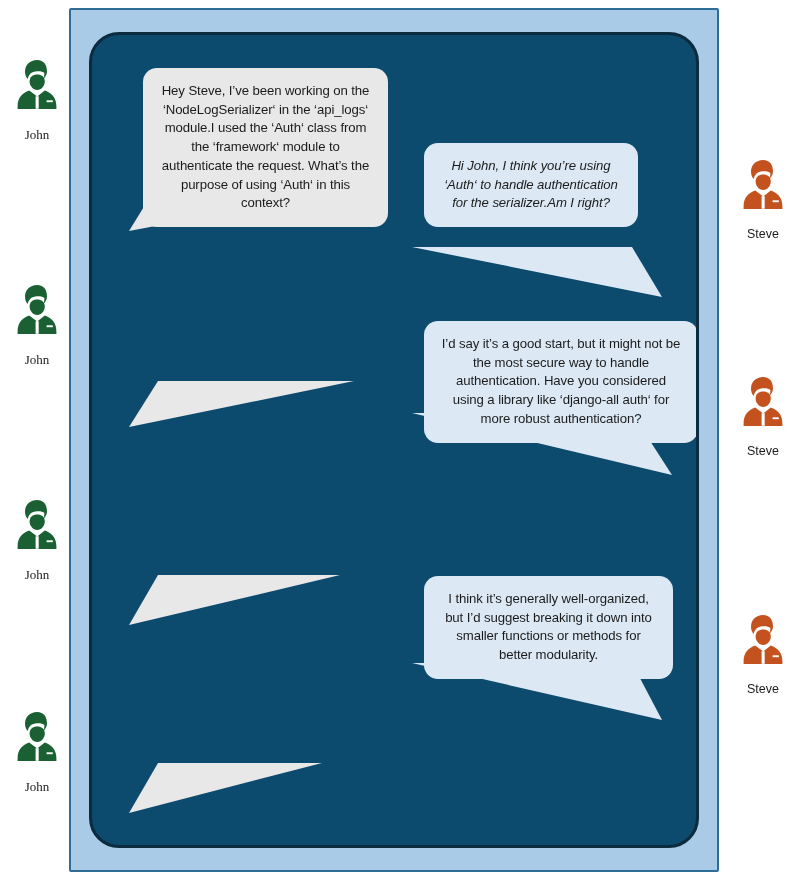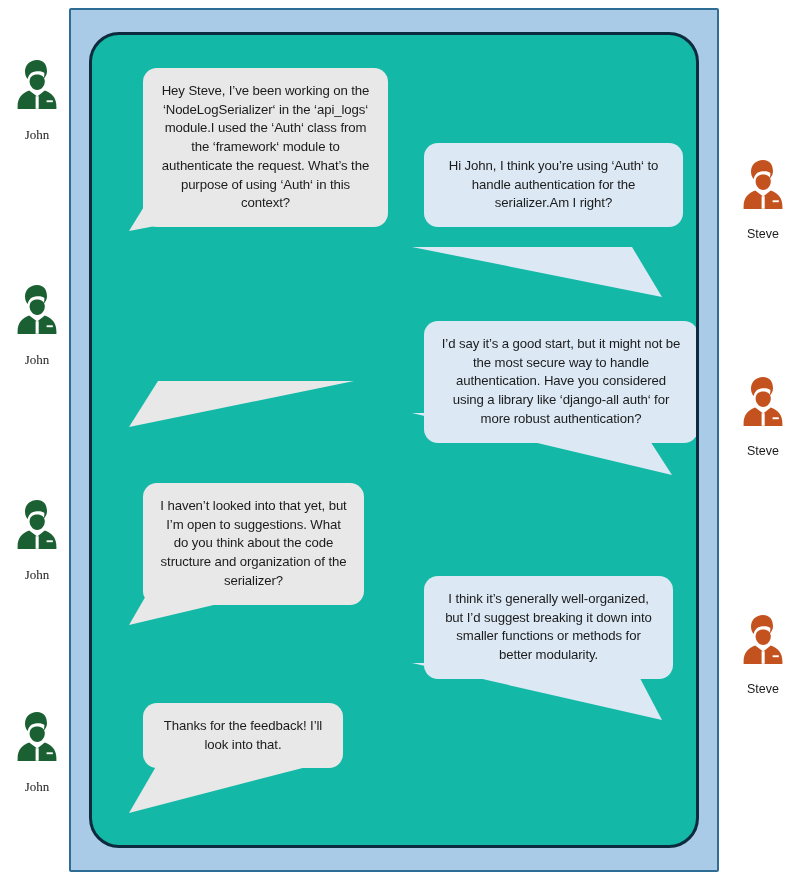--- a/index.html
+++ b/index.html
@@ -26,21 +26,21 @@
     border: 2px solid #2e6d96;
     box-sizing: border-box;
     border-radius: 2px;
   }
   #chat-canvas {
     position: absolute;
     left: 18px;
     top: 22px;
     right: 18px;
     bottom: 22px;
-    background: #14b8a6;
+    background: #0c4a6e;
     border: 3px solid #0d2b3e;
     border-radius: 30px;
     box-sizing: border-box;
     overflow: hidden;
   }
 
   
   .bubble {
     position: absolute;
     box-sizing: border-box;
@@ -213,35 +213,29 @@
 
       <polygon points="320,628 540,628 570,685" fill="#dce9f5"></polygon>
 
       <polygon points="66,728 230,728 37,778" fill="#e8e8e8"></polygon>
     </svg>
 
     <div class="bubble left" style="left:51px; top:33px; width:245px;">
       <span>Hey Steve, I’ve been working on the ‘NodeLogSerializer‘ in the ‘api_logs‘ module.I used the ‘Auth‘ class from the ‘framework‘ module to authenticate the request. What’s the purpose of using ‘Auth‘ in this context?</span>
     </div>
 
-    <div class="bubble right" style="left:332px; top:108px; width:259px;">
+    <div class="bubble right" style="left:332px; top:108px; width:214px;font-style:italic;">
       <span>Hi John, I think you’re using ‘Auth‘ to handle authentication for the serializer.Am I right?</span>
     </div>
 
 
     <div class="bubble right" style="left:332px; top:286px; width:274px;">
       <span>I’d say it’s a good start, but it might not be the most secure way to handle authentication. Have you considered using a library like ‘django-all auth‘ for more robust authentication?</span>
     </div>
 
-    <div class="bubble left" style="left:51px; top:448px; width:221px;">
-      <span>I haven’t looked into that yet, but I’m open to suggestions. What do you think about the code structure and organization of the serializer?</span>
-    </div>
 
     <div class="bubble right" style="left:332px; top:541px; width:249px;">
       <span>I think it’s generally well-organized, but I’d suggest breaking it down into smaller functions or methods for better modularity.</span>
     </div>
 
-    <div class="bubble left" style="left:51px; top:668px; width:200px;">
-      <span>Thanks for the feedback! I’ll look into that.</span>
-    </div>
 
   </div>
 </div>
 
 </body></html>

